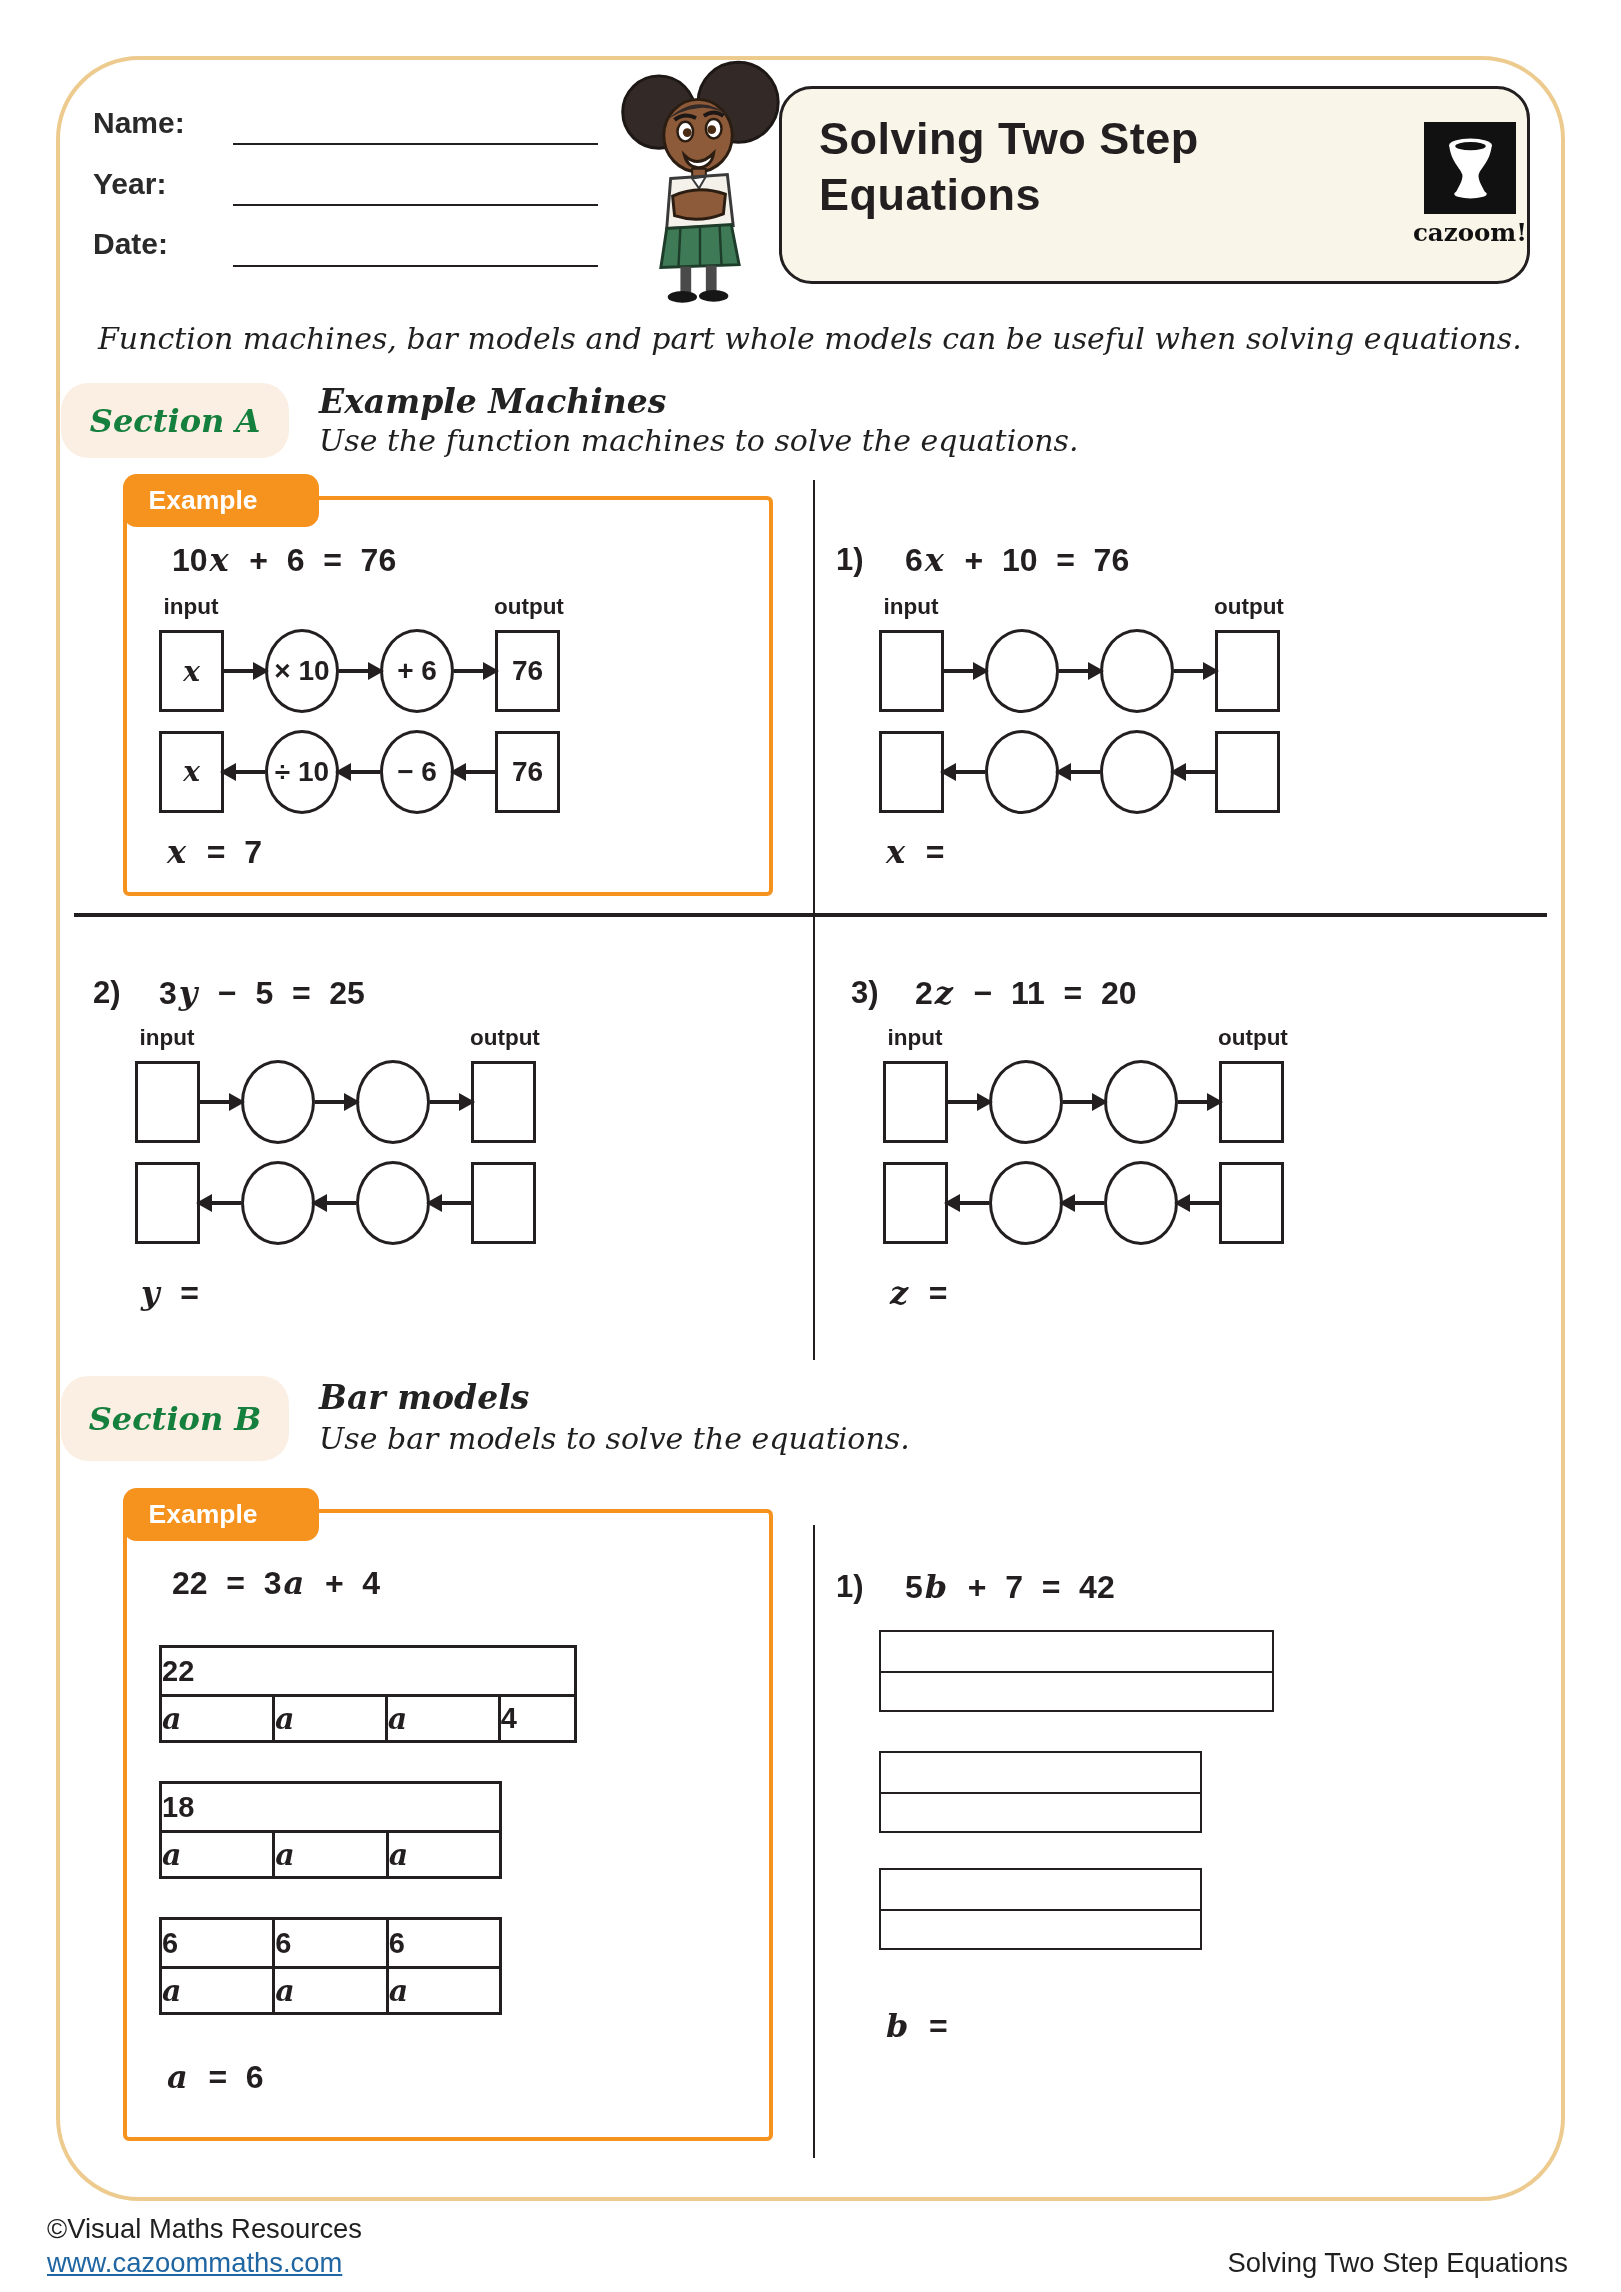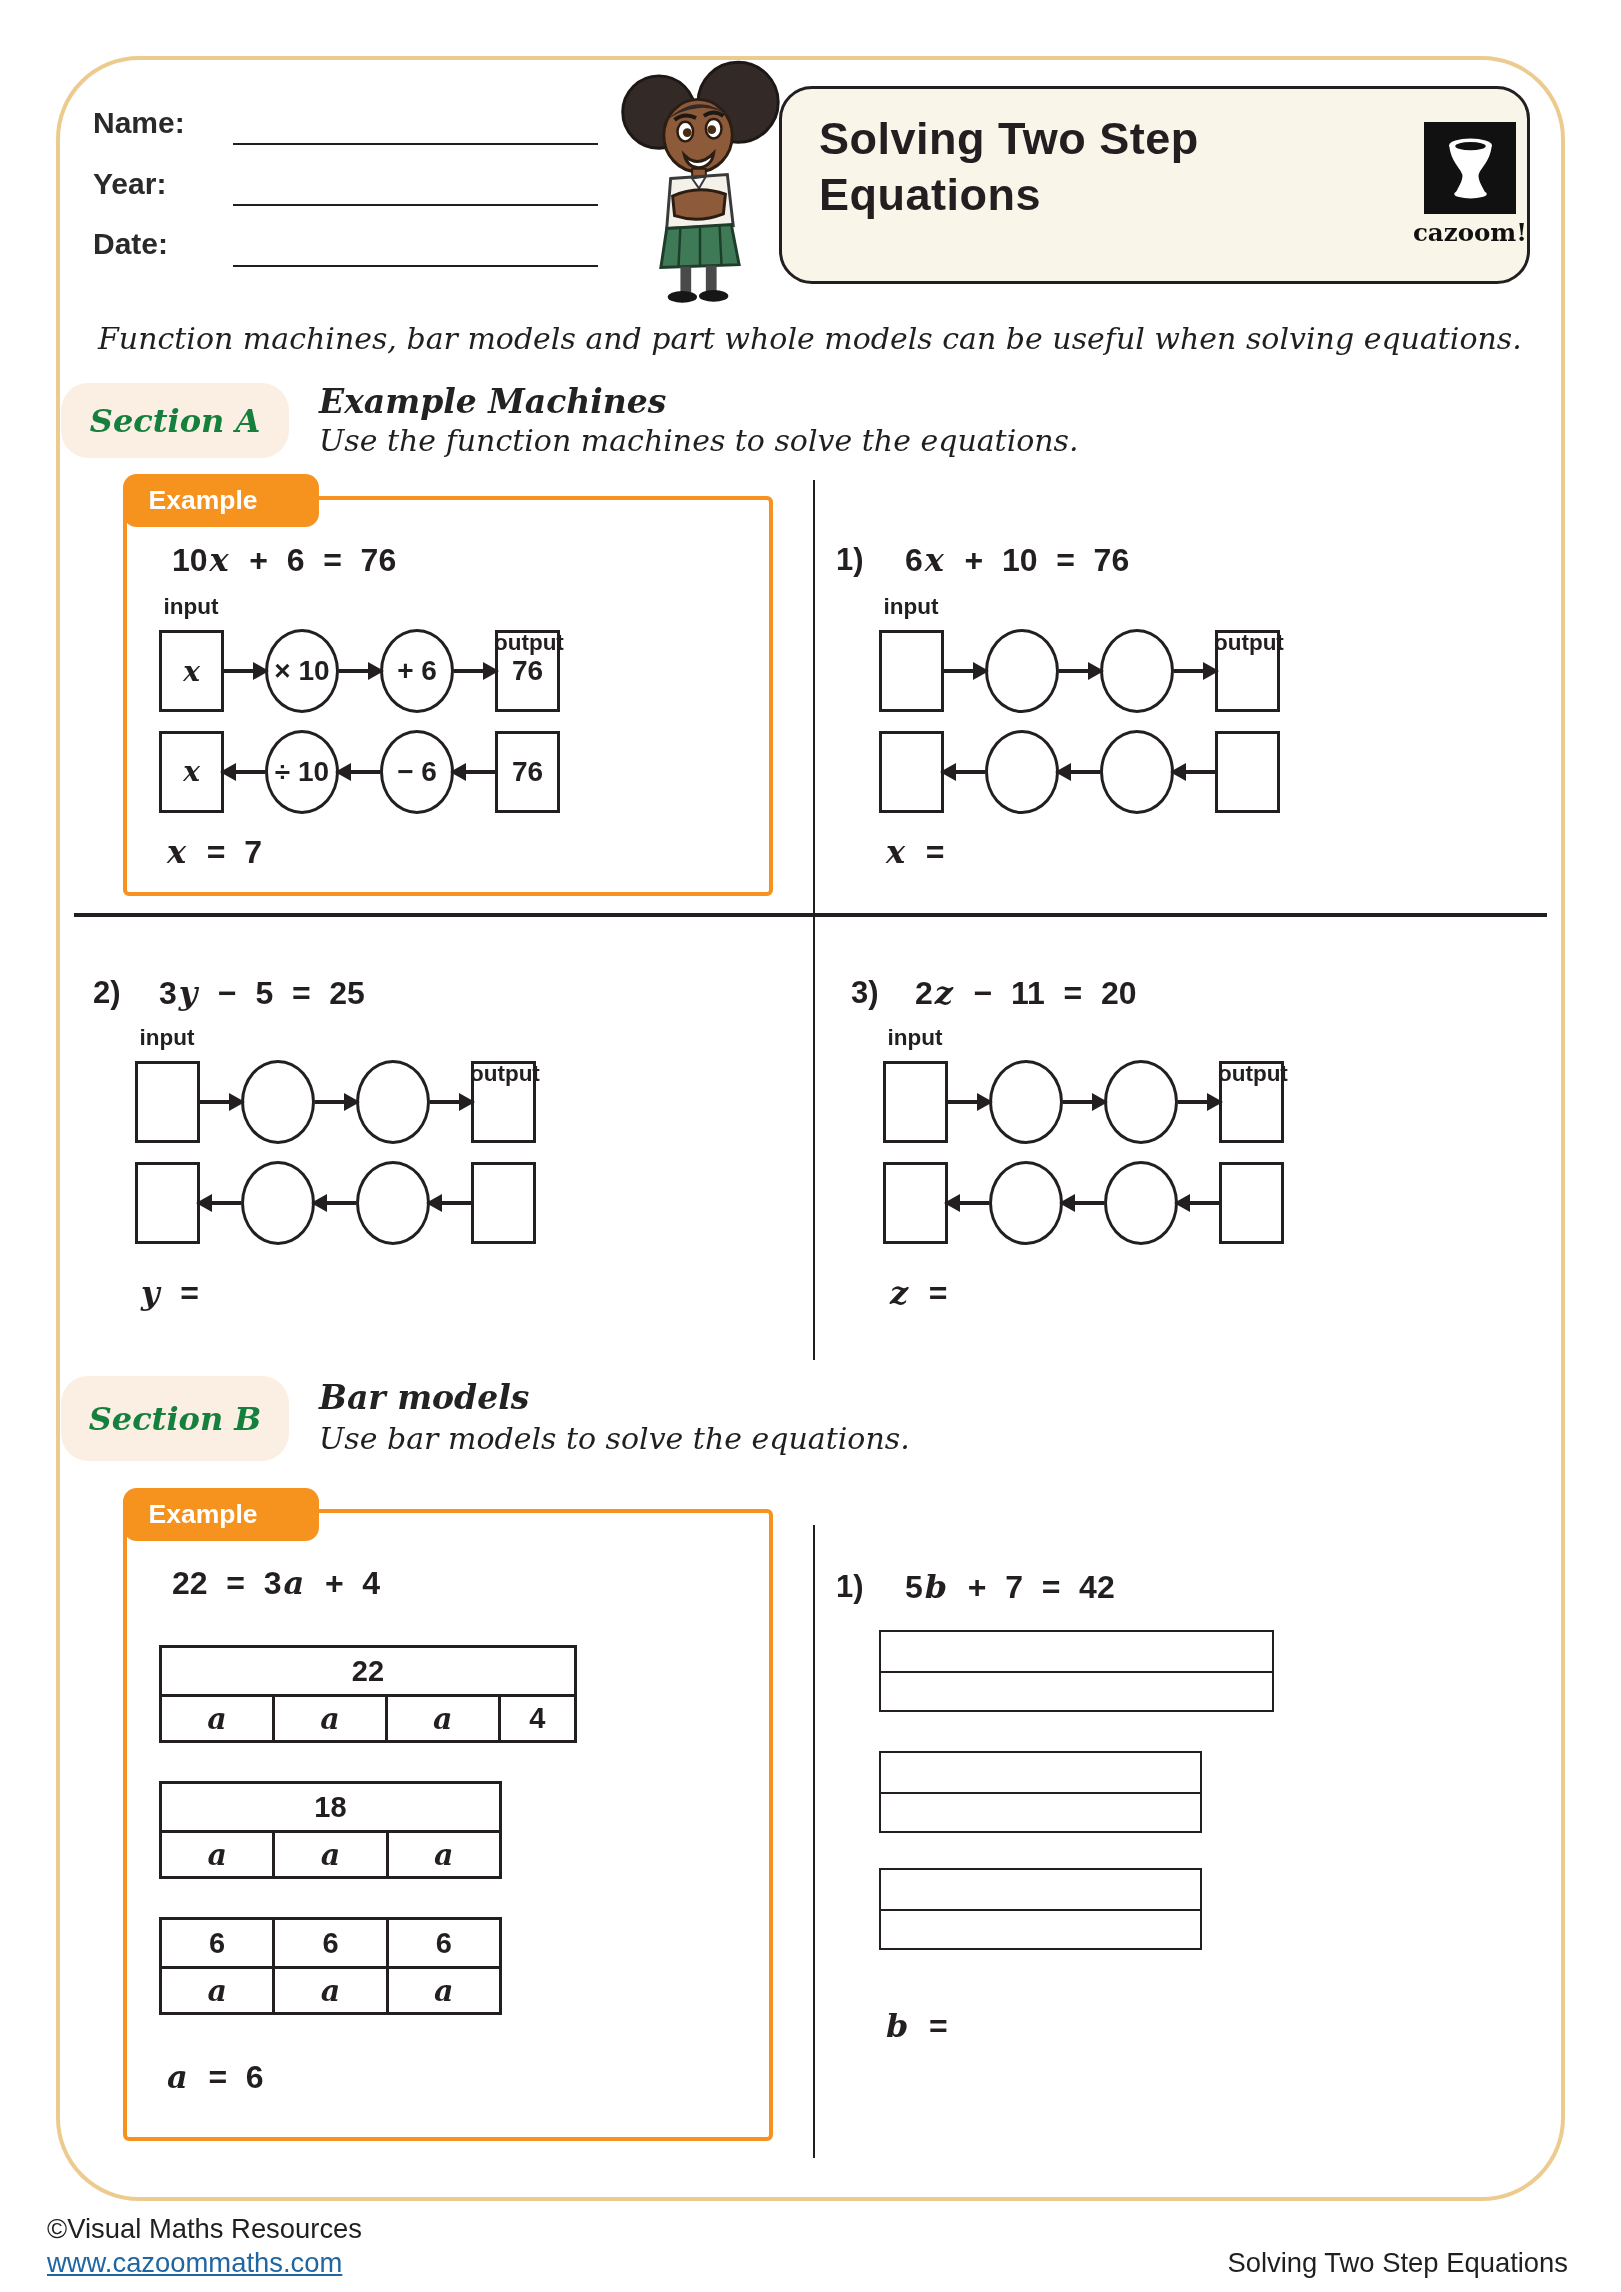--- a/index.html
+++ b/index.html
@@ -58,21 +58,21 @@
   .eq  { position: absolute; font-size: 32px; font-weight: 600; word-spacing: 9.8px; white-space: nowrap; }
   .pnum{ position: absolute; font-size: 31px; font-weight: 600; }
   .v   { font-family: "DejaVu Serif", serif; font-style: italic; font-weight: 700; padding: 0 2px; }
   .ans { position: absolute; font-size: 32px; font-weight: 600; word-spacing: 9.8px; }
 
   
   .machine { position: absolute; }
   .io-row { position: relative; height: 27.4px; margin-bottom: 7.8px; width: 402px; }
   .io { position: absolute; width: 74px; text-align: center; font-size: 22.5px; font-weight: 700; color: #231F20; }
   .io.in  { left: -4.9px; }
-  .io.out { right: -4.9px; margin-top: 36px; }
+  .io.out { right: -4.9px; }
   .m-row { display: flex; align-items: center; }
   .m-row + .m-row { margin-top: 16.7px; }
   .msq { width: 65px; height: 82px; border: 3.9px solid #231F20; background: #fff;
          display: flex; align-items: center; justify-content: center; flex: 0 0 65px; }
   .mci { width: 74px; height: 84px; border: 3.9px solid #231F20; border-radius: 50%; background: #fff;
          display: flex; align-items: center; justify-content: center; flex: 0 0 74px; }
   .mtxt { font-size: 28px; font-weight: 600; white-space: nowrap; }
   .arr { position: relative; width: 41px; height: 3.9px; background: #231F20; flex: 0 0 41px; }
   .arr.r::after { content: ""; position: absolute; right: -3.9px; top: 50%; transform: translateY(-50%);
                   border-left: 16.7px solid #231F20; border-top: 9.8px solid transparent; border-bottom: 9.8px solid transparent; }
@@ -80,21 +80,21 @@
                   border-right: 16.7px solid #231F20; border-top: 9.8px solid transparent; border-bottom: 9.8px solid transparent; }
 
   
   .hdiv { position: absolute; background: #231F20; height: 3.9px; }
   .vdiv { position: absolute; background: #231F20; width: 2px; }
 
   
   .bar { position: absolute; border: 3.9px solid #231F20; background: #fff; }
   .brow { display: flex; height: 46px; }
   .brow + .brow { border-top: 3.9px solid #231F20; }
-  .bcell { flex: 6; display: flex; align-items: center; justify-content: center; }
+  .bcell { flex: 6; display: flex; align-items: center; justify-content: flex-start; }
   .bcell + .bcell { border-left: 3.9px solid #231F20; }
   .bcell.f4 { flex: 4; }
   .bnum { font-size: 29px; font-weight: 600; }
   .bvar { font-family: "DejaVu Serif", serif; font-style: italic; font-weight: 700; font-size: 30px; }
 
   .ebar { position: absolute; border: 2.9px solid #231F20; background: #fff; }
   .erow { height: 39px; }
   .erow + .erow { border-top: 2.9px solid #231F20; }
 
   

